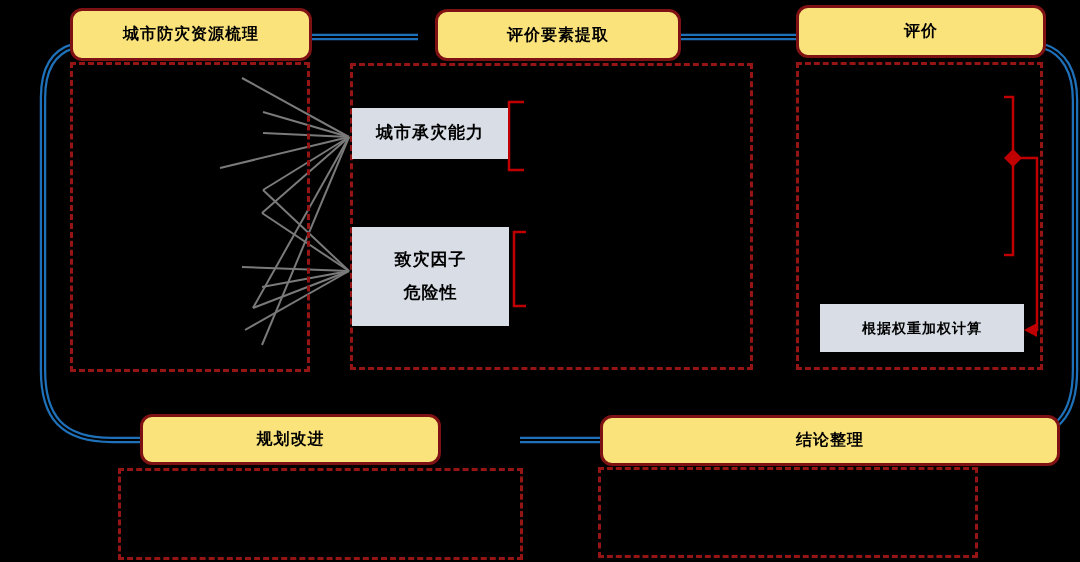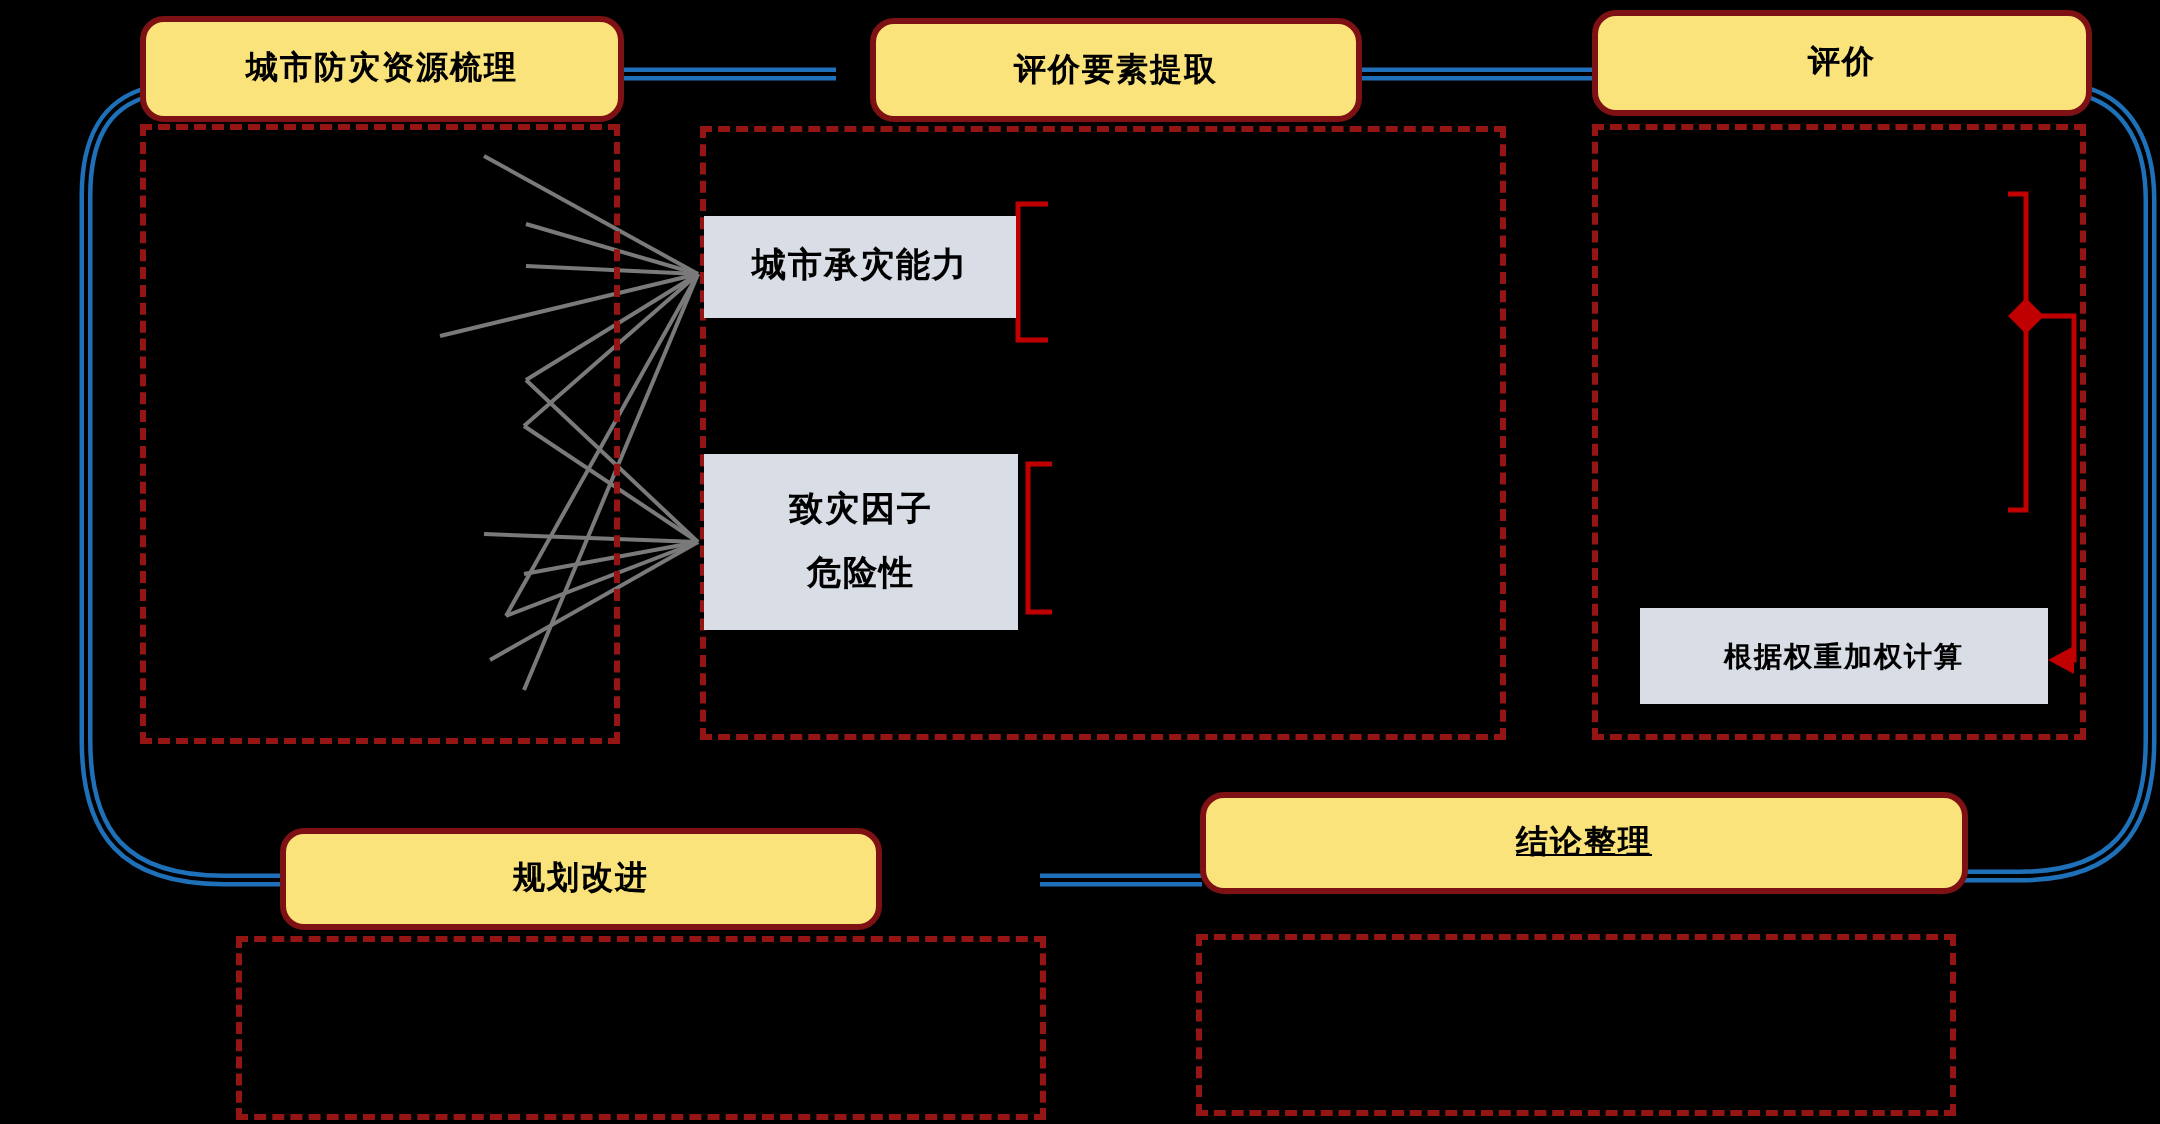--- a/index.html
+++ b/index.html
@@ -41,30 +41,30 @@
     position:absolute;z-index:3;box-sizing:border-box;
     background:var(--factor-fill);
     display:flex;flex-direction:column;align-items:center;justify-content:center;
     color:#000;font-weight:bold;font-size:17px;letter-spacing:1px;line-height:1.9;
   }
   
   .stage-1{left:70px;top:8px;width:242px;height:53px;}
   .stage-2{left:417px;top:9px;width:246px;height:52px;margin-left:18px;}
   .stage-3{left:796px;top:5px;width:250px;height:53px;}
   .stage-4{left:140px;top:414px;width:301px;height:51px;}
-  .stage-5{left:600px;top:396px;width:384px;height:51px;text-decoration:underline;}
+  .stage-5{left:600px;top:415px;width:460px;height:51px;}
   
   .dash-1{left:70px;top:62px;width:240px;height:310px;}
   .dash-2{left:350px;top:63px;width:403px;height:307px;}
   .dash-3{left:796px;top:62px;width:247px;height:308px;}
   .dash-4{left:118px;top:468px;width:405px;height:92px;}
   .dash-5{left:598px;top:467px;width:380px;height:91px;}
   
   .factor-capacity{left:352px;top:108px;width:156px;height:51px;}
-  .factor-hazard{left:352px;top:227px;width:157px;height:88px;}
+  .factor-hazard{left:352px;top:227px;width:157px;height:99px;}
   .factor-weighting{left:820px;top:304px;width:204px;height:48px;font-size:14px;}
 </style>
 </head>
 <body>
 
 <svg id="gfx" viewBox="0 0 1080 562" aria-hidden="true">
 
   <g>
     <line class="fan" x1="242" y1="78" x2="349" y2="137"></line>
     <line class="fan" x1="263" y1="112" x2="349" y2="137"></line>

